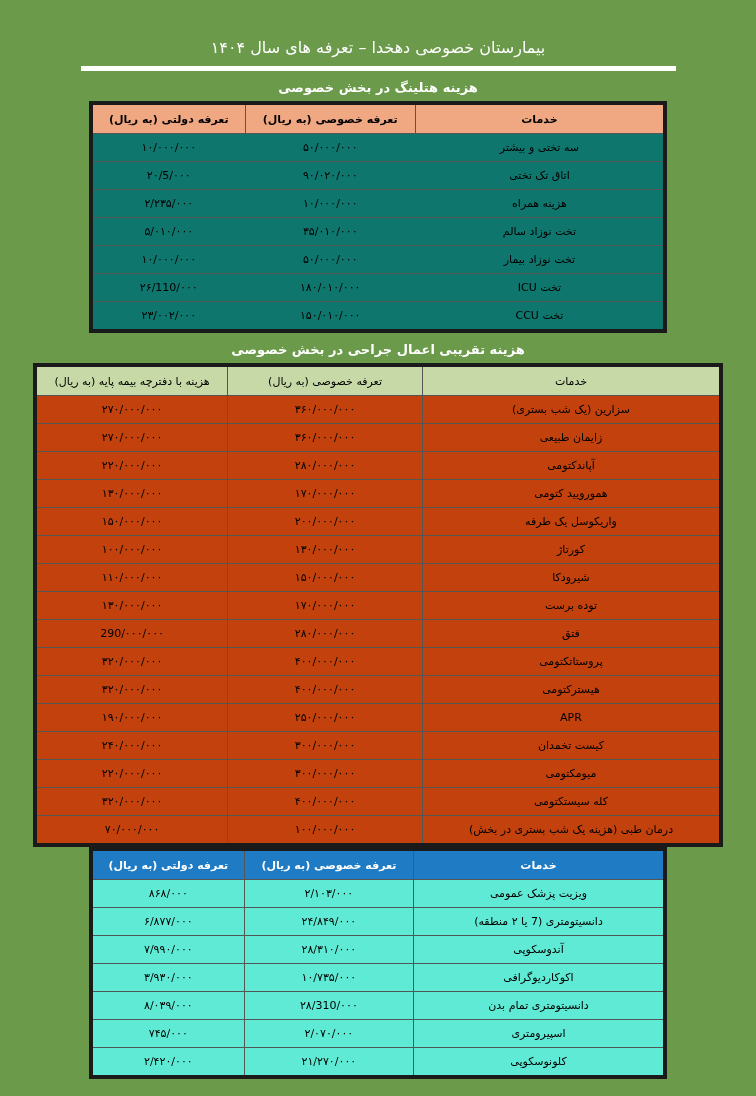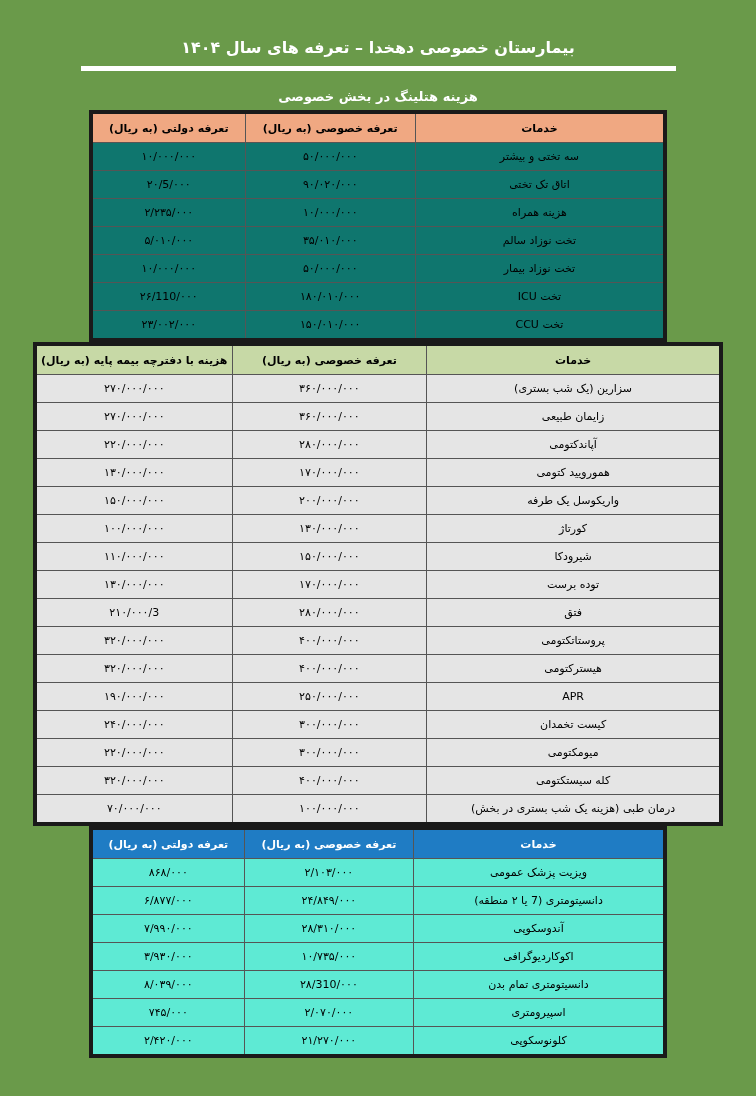--- a/index.html
+++ b/index.html
@@ -18,36 +18,36 @@
     position: relative;
     width: 756px;
     height: 1096px;
     box-sizing: border-box;
     padding: 0;
   }
   .main-title {
     text-align: center;
     color: #ffffff;
     font-size: 16px;
-    font-weight: bold;
+    font-weight: normal;
     padding-top: 38px;
     letter-spacing: 0px;
   }
   .title-rule {
     width: 595px;
     height: 5px;
     background: #ffffff;
     margin: 9px auto 0 auto;
   }
   .section-title {
     text-align: center;
     color: #ffffff;
     font-size: 13px;
     font-weight: bold;
-    margin-top: 18px;
+    margin-top: 9px;
     margin-bottom: 6px;
   }
   table {
     border-collapse: collapse;
     margin: 0 auto;
     background: #ffffff;
   }
   td, th {
     border: 1px solid #555555;
     font-size: 11px;
@@ -77,25 +77,25 @@
   .tbl-hotel .c-gov  { width: 147px; }
 
   
   .tbl-surg {
     width: 690px;
     border: 4px solid #1a1a1a;
   }
   .tbl-surg th {
     background: #c7d9a6;
     color: #000000;
-    font-weight: bold;
+    font-weight: normal;
     height: 22px;
   }
   .tbl-surg td {
-    background: #e5e5e5;
+    background: #c2410c;
     color: #000000;
     height: 21px;
   }
   .tbl-surg .c-serv { width: 300px; }
   .tbl-surg .c-priv { width: 196px; }
   .tbl-surg .c-gov  { width: 186px; }
 
   
   .tbl-para {
     width: 578px;
@@ -167,20 +167,21 @@
         <td>۲۶/110/۰۰۰</td>
       </tr>
       <tr>
         <td>تخت CCU</td>
         <td>۱۵۰/۰۱۰/۰۰۰</td>
         <td>۲۳/۰۰۲/۰۰۰</td>
       </tr>
     </tbody>
   </table>
 
+  <div class="section-title">هزینه تقریبی اعمال جراحی در بخش خصوصی</div>
   <table class="tbl-surg">
     <thead>
       <tr>
         <th class="c-serv">خدمات</th>
         <th class="c-priv">تعرفه خصوصی (به ریال)</th>
         <th class="c-gov">هزینه با دفترچه بیمه پایه (به ریال)</th>
       </tr>
     </thead>
     <tbody>
       <tr>
@@ -219,21 +220,21 @@
         <td>۱۱۰/۰۰۰/۰۰۰</td>
       </tr>
       <tr>
         <td>توده برست</td>
         <td>۱۷۰/۰۰۰/۰۰۰</td>
         <td>۱۳۰/۰۰۰/۰۰۰</td>
       </tr>
       <tr>
         <td>فتق</td>
         <td>۲۸۰/۰۰۰/۰۰۰</td>
-        <td>۲۱۰/۰۰۰/3</td>
+        <td>290/۰۰۰/۰۰۰</td>
       </tr>
       <tr>
         <td>پروستاتکتومی</td>
         <td>۴۰۰/۰۰۰/۰۰۰</td>
         <td>۳۲۰/۰۰۰/۰۰۰</td>
       </tr>
       <tr>
         <td>هیسترکتومی</td>
         <td>۴۰۰/۰۰۰/۰۰۰</td>
         <td>۳۲۰/۰۰۰/۰۰۰</td>

